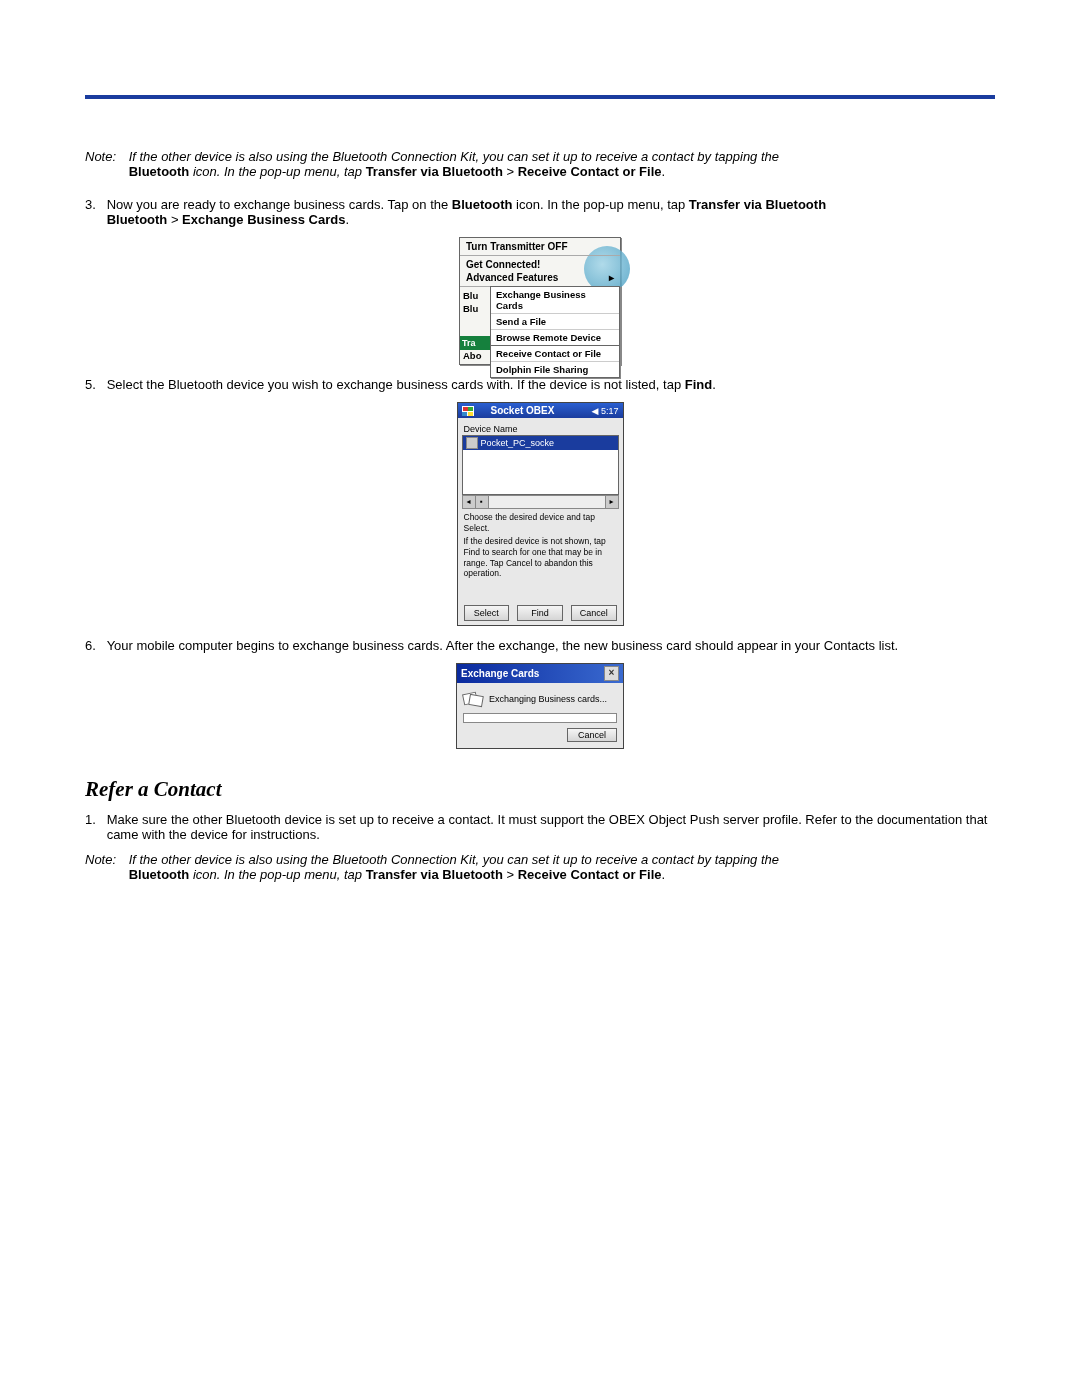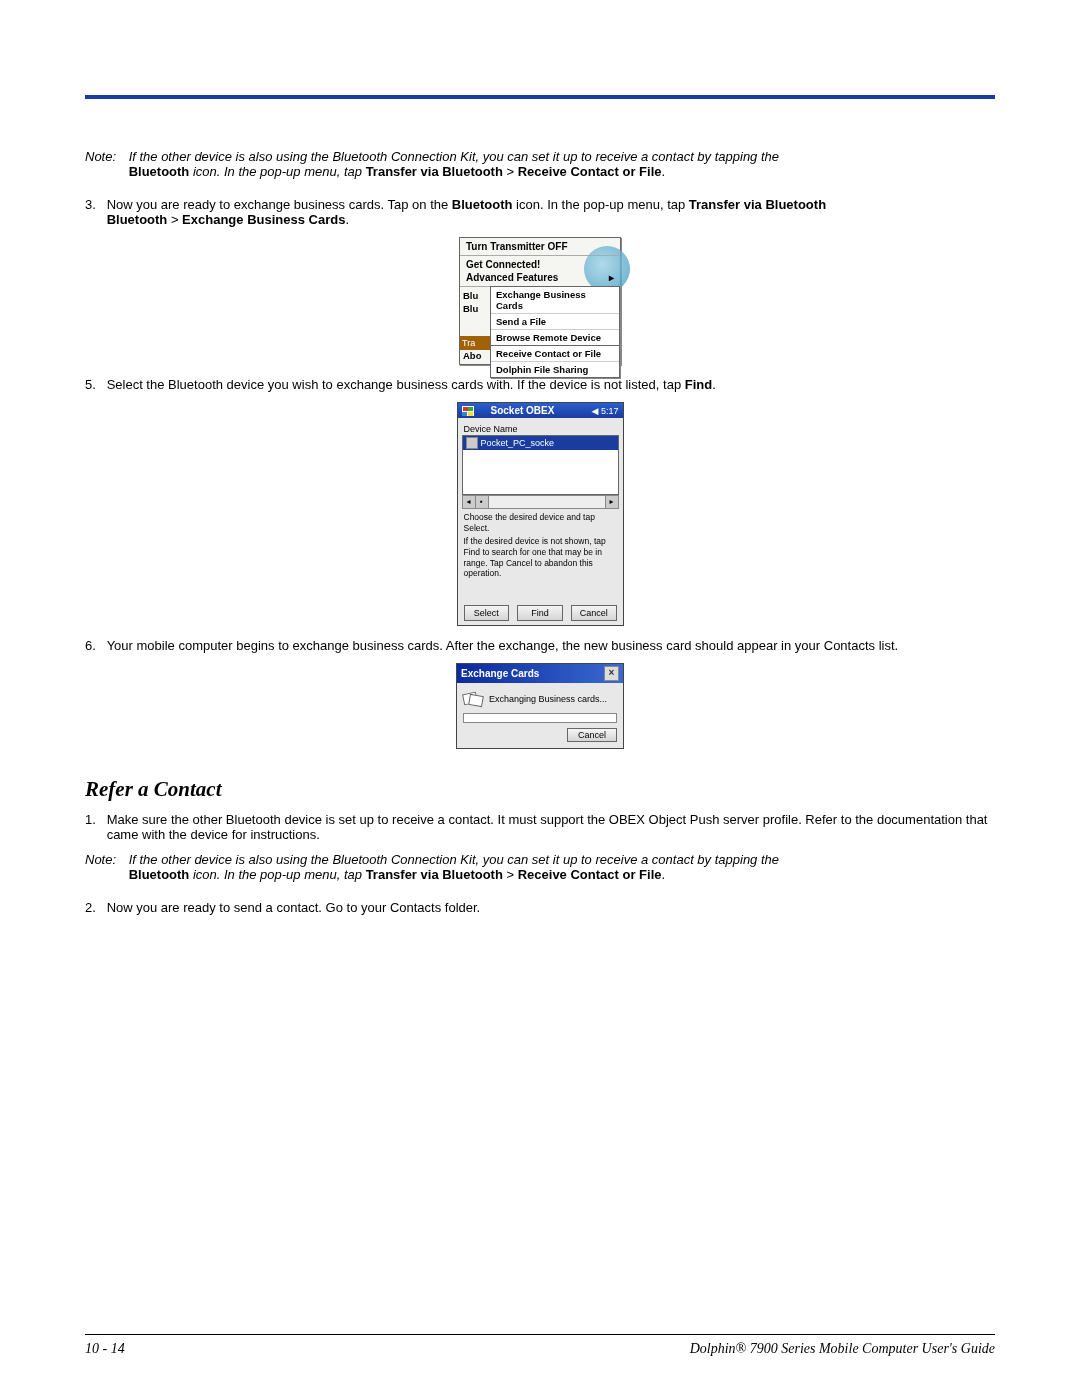--- a/index.html
+++ b/index.html
@@ -117,24 +117,24 @@
     font-weight:bold;
     font-size:9.5px;
     z-index:1;
   }
   .menu-blue-strip {
     position:absolute;
     left:0;
     bottom:14px;
     width:30px;
     height:14px;
-    background:#a16207;
+    background:#15803d;
     color:#fff;
     font-size:9px;
-    font-weight:normal;
+    font-weight:bold;
     padding:0 2px;
     z-index:1;
     line-height:14px;
   }
   
   .wince-window {
     display:inline-block;
     width:165px;
     border:1px solid #444;
     font-family: Tahoma, Arial, sans-serif;
@@ -451,22 +451,14 @@
   <div class="note-block">
     <span class="note-label">Note:</span>
     <span class="note-body">
       <span>If the other device is also using the Bluetooth Connection Kit, you can set it up to receive a contact by tapping the</span>
       <div class="note-sub" style="margin-left:0;">
         <span class="bold">Bluetooth</span><span class="ital"> icon. In the pop-up menu, tap </span><span class="bold" style="font-style:normal">Transfer via Bluetooth</span><span style="font-style:normal"> &gt; </span><span class="bold" style="font-style:normal">Receive Contact or File</span><span style="font-style:normal">.</span>
       </div>
     </span>
   </div>
 
-  <div class="step">
-    <span class="step-num">2.</span>
-    <span class="step-body">Now you are ready to send a contact. Go to your Contacts folder.</span>
-  </div>
-
-  <div class="footer">
-    <span>10 - 14</span>
-    <span>Dolphin® 7900 Series Mobile Computer User's Guide</span>
-  </div>
+
 </div>
 
 </body></html>

